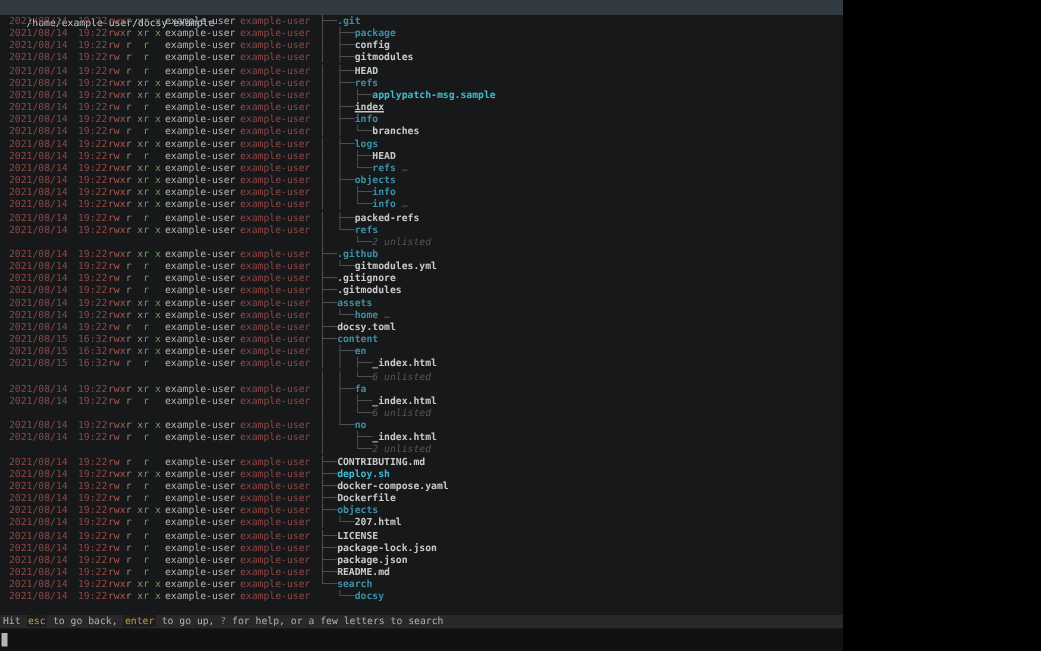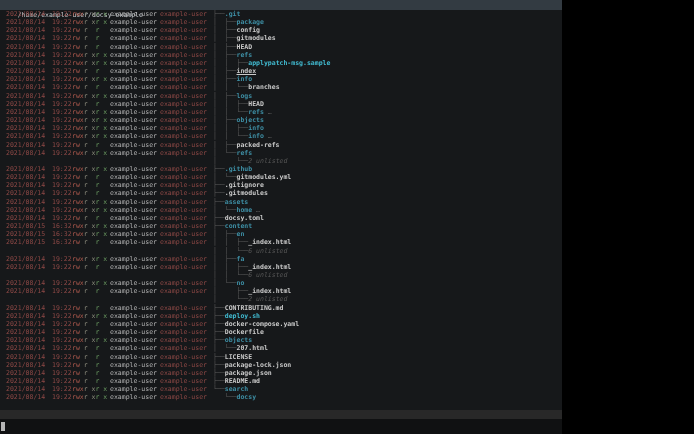--- a/index.html
+++ b/index.html
@@ -408,19 +408,20 @@
         <span class="c-date" style="color: rgb(142, 73, 70);">2021/08/14</span>
         <span class="c-time" style="color: rgb(142, 73, 70);">19:22</span>
         <span class="c-perms"><span style="color: rgb(177, 90, 78);">rwx</span><span style="color: rgb(142, 142, 126);">r x</span><span style="color: rgb(109, 158, 99);">r x</span></span>
         <span class="c-user" style="color: rgb(179, 179, 179);">example-user</span>
         <span class="c-group" style="color: rgb(142, 73, 70);">example-user</span>
         <span class="c-tree"><span style="color: rgb(95, 95, 95);">   └──</span><span class="name" style="color: rgb(62, 143, 165);">docsy</span></span>
       </div>
     </div>
 
   <div class="status-bar">
+    <span class="hints" id="hints"><span>Hit </span><span class="key-hint" style="color: rgb(200, 154, 67);">esc</span><span> to go back, </span><span class="key-hint" style="color: rgb(200, 154, 67);">enter</span><span> to go up, </span><span style="color: rgb(90, 155, 211);">?</span><span> for help, or a few letters to search</span></span>
     <span class="flags" id="flags"><span class="flag-label">h:</span><span style="color: rgb(200, 154, 67);">y</span><span>  </span><span class="flag-label">g:</span><span class="flag-active" style="color: rgb(26, 26, 26); background: rgb(200, 154, 67);">y</span></span>
   </div>
 
   <div class="input-line">
     <span class="cursor"></span>
   </div>
 </div>
 
 </body></html>

